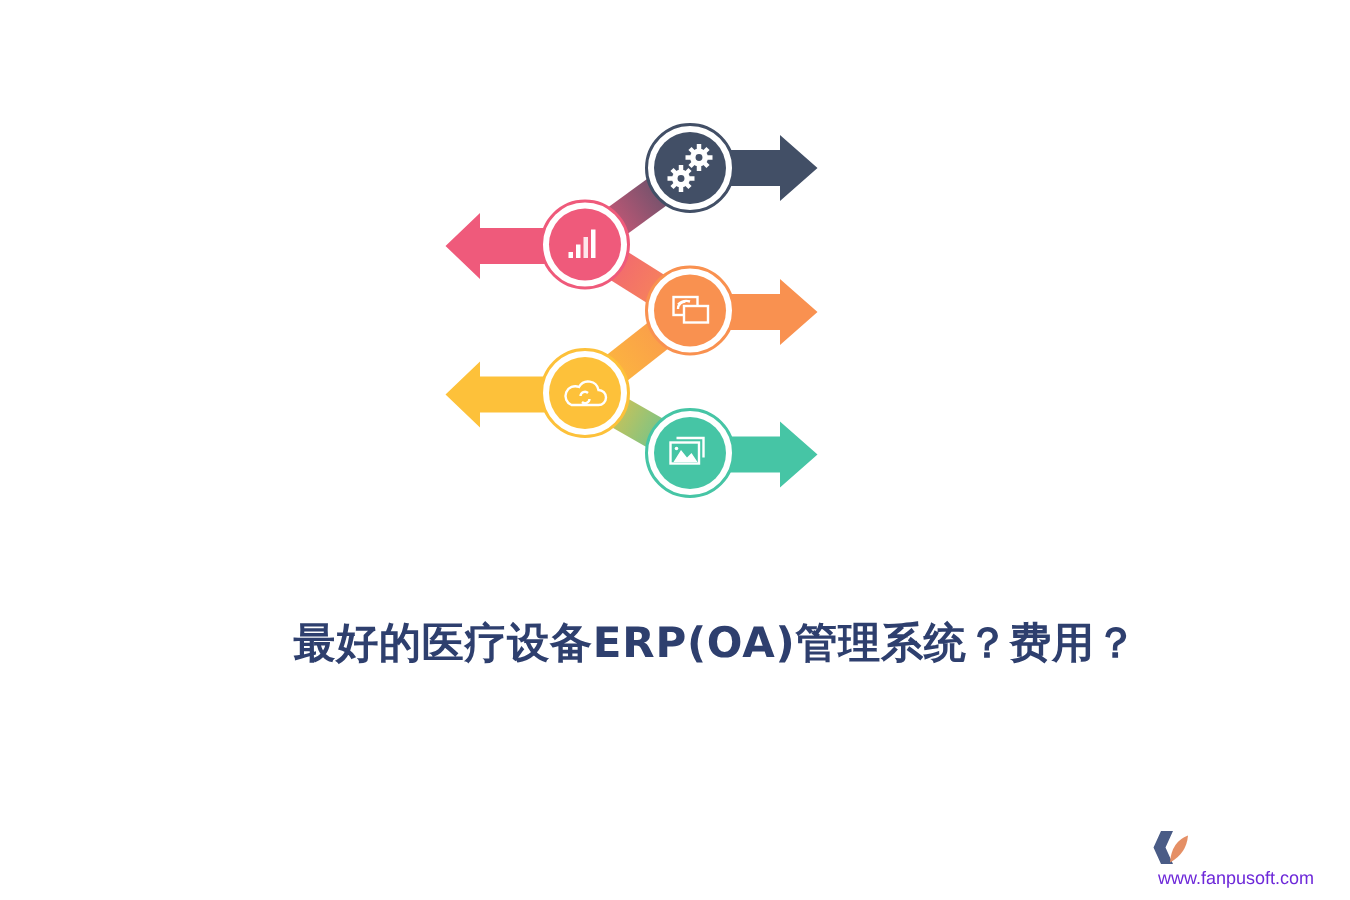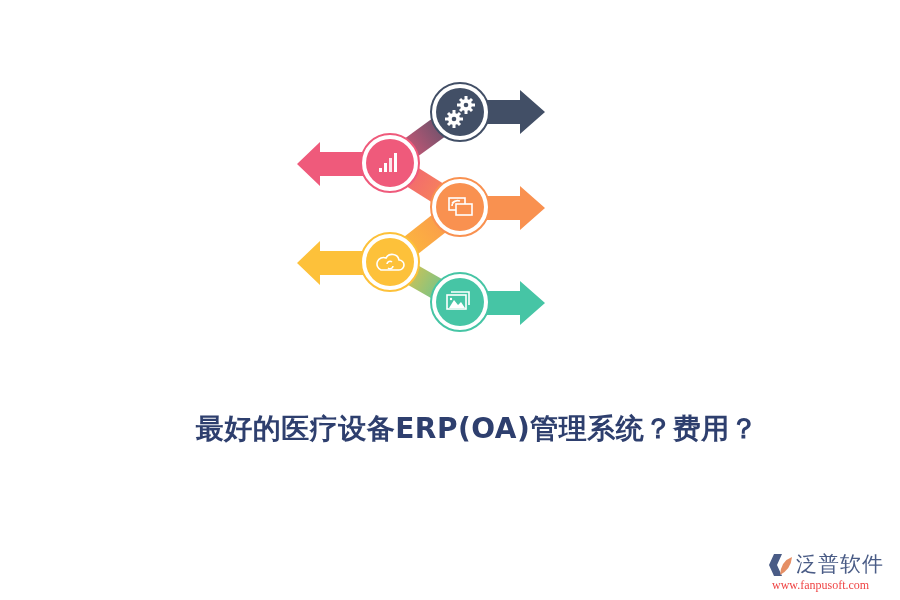--- a/index.html
+++ b/index.html
@@ -20,22 +20,22 @@
       position: absolute; left: 768px; top: 551px; width: 128px; height: 42px;
     }
     .logo-mark { position: absolute; left: 0; top: 2px; width: 26px; height: 24px; }
     .logo-name {
       position: absolute; left: 28px; top: 0; font-size: 21px;
       color: #4a5c86; letter-spacing: 1px; line-height: 26px;
       font-family: "DejaVu Sans", sans-serif;
     }
     .logo-url {
       position: absolute; left: 4px; top: 27px; font-size: 12px;
-      color: #ef4444; line-height: 14px;
-      font-family: Liberation Serif, serif;
+      color: #6d28d9; line-height: 14px;
+      font-family: Liberation Sans, sans-serif;
     }
   </style>
 </head>
 <body>
 
 <div class="infographic">
   <svg width="900" height="360" viewBox="0 0 900 360" xmlns="http://www.w3.org/2000/svg">
     <defs>
       <linearGradient id="g12" x1="460" y1="112" x2="390" y2="163" gradientUnits="userSpaceOnUse">
         <stop offset="0" stop-color="#424f66"></stop>
@@ -132,15 +132,14 @@
   </svg>
 </div>
 
 <div class="title">最好的医疗设备ERP(OA)管理系统？费用？</div>
 
 <div class="logo">
   <svg class="logo-mark" viewBox="0 0 26 24">
     <polygon points="6,1 14,1 9,12 14,23 6,23 1,12" fill="#4a5c86"></polygon>
     <path d="M12 22 Q13 8 24 4 Q23 16 12 22 z" fill="#e58f65"></path>
   </svg>
-  <span class="logo-name">泛普软件</span>
   <span class="logo-url">www.fanpusoft.com</span>
 </div>
 
 </body></html>

